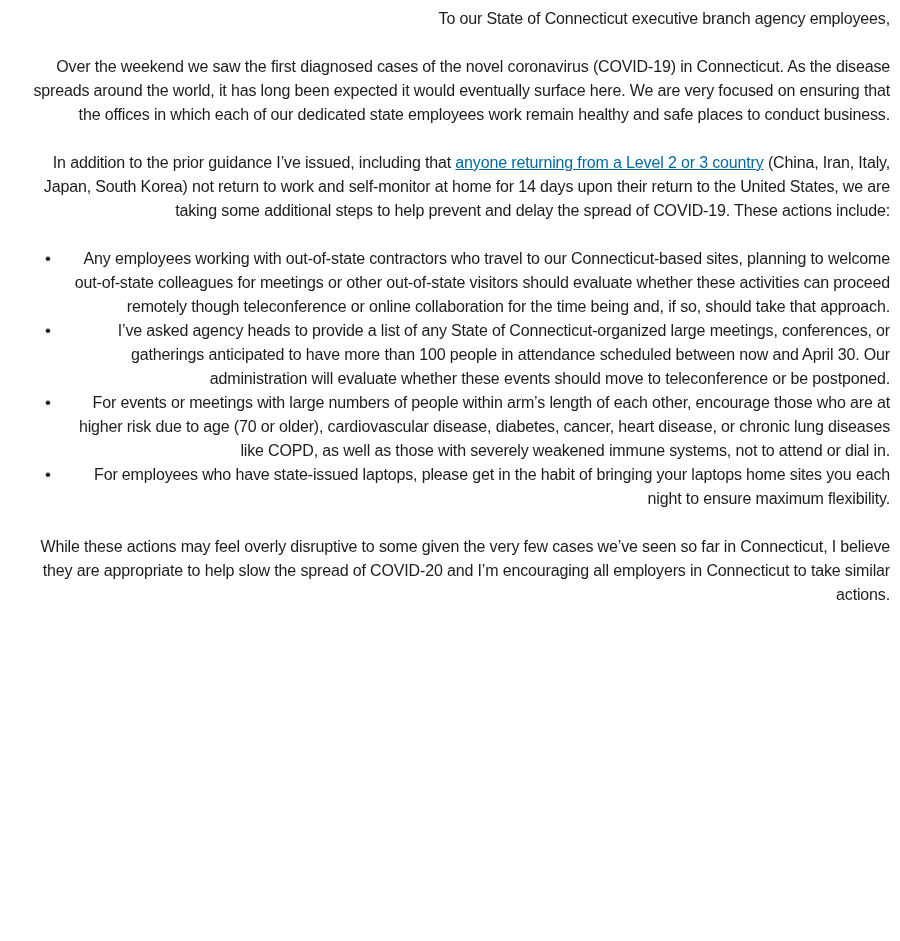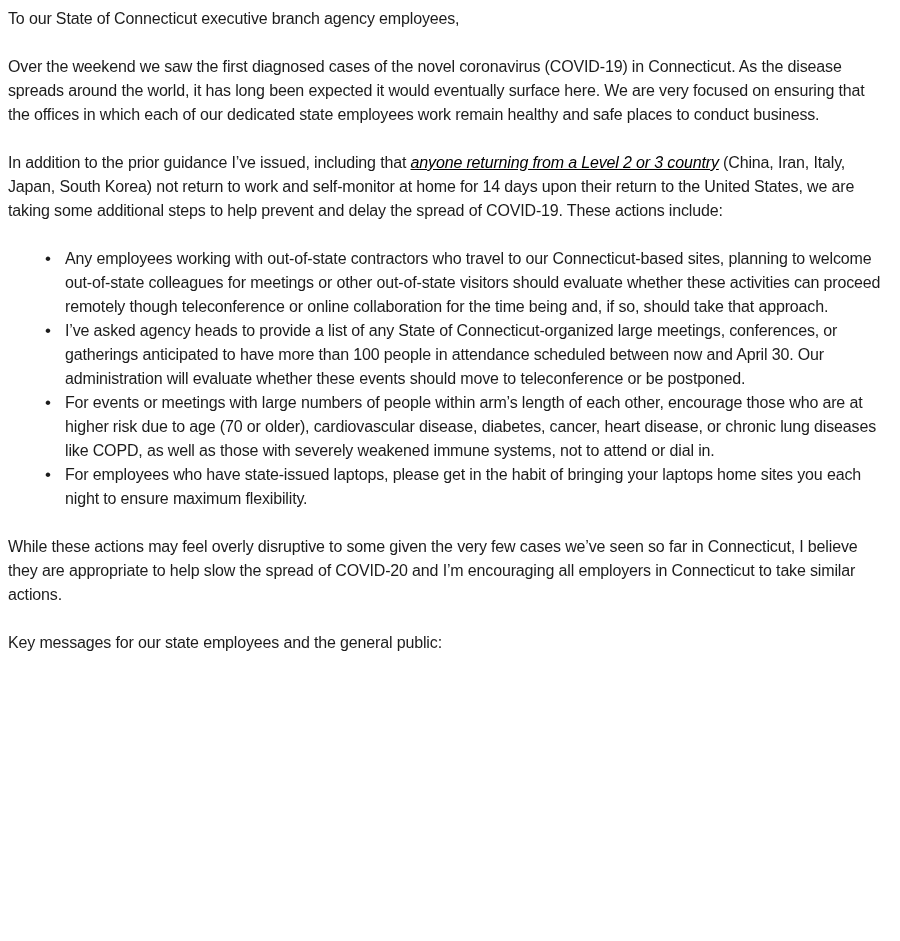--- a/index.html
+++ b/index.html
@@ -17,20 +17,21 @@
     box-sizing: border-box;
     width: 900px;
     height: 941px;
     padding: 7px 10px 0 8px;
     font-family: "Liberation Sans", "DejaVu Sans", sans-serif;
     font-size: 16px;
     line-height: 24px;
     letter-spacing: -0.15px;
     color: #1c1c1c;
     background: #ffffff;
+    text-align: right;
   }
   .doc p {
     margin: 0 0 24px 0;
   }
   .doc p:last-child {
     margin-bottom: 0;
   }
   ul.bullets {
     list-style: none;
     margin: 0 0 24px 0;
@@ -41,24 +42,23 @@
     margin: 0;
   }
   ul.bullets li::before {
     content: "\2022";
     position: absolute;
     left: -20px;
     top: 0;
     font-size: 17px;
   }
   a.doc-link {
-    color: #000000;
+    color: #0369a1;
     text-decoration: underline;
     cursor: pointer;
-    font-style: italic;
   }
 </style>
 </head>
 <body>
 
 <div class="doc">
   <p>To our State of Connecticut executive branch agency employees,</p>
 
   <p>Over the weekend we saw the first diagnosed cases of the novel coronavirus (COVID-19) in Connecticut. As the disease spreads around the world, it has long been expected it would eventually surface here. We are very focused on ensuring that the offices in which each of our dedicated state employees work remain healthy and safe places to conduct business.</p>
 
@@ -66,14 +66,13 @@
 
   <ul class="bullets">
     <li>Any employees working with out-of-state contractors who travel to our Connecticut-based sites, planning to welcome out-of-state colleagues for meetings or other out-of-state visitors should evaluate whether these activities can proceed remotely though teleconference or online collaboration for the time being and, if so, should take that approach.</li>
     <li>I’ve asked agency heads to provide a list of any State of Connecticut-organized large meetings, conferences, or gatherings anticipated to have more than 100 people in attendance scheduled between now and April 30. Our administration will evaluate whether these events should move to teleconference or be postponed.</li>
     <li>For events or meetings with large numbers of people within arm’s length of each other, encourage those who are at higher risk due to age (70 or older), cardiovascular disease, diabetes, cancer, heart disease, or chronic lung diseases like COPD, as well as those with severely weakened immune systems, not to attend or dial in.</li>
     <li>For employees who have state-issued laptops, please get in the habit of bringing your laptops home sites you each night to ensure maximum flexibility.</li>
   </ul>
 
   <p>While these actions may feel overly disruptive to some given the very few cases we’ve seen so far in Connecticut, I believe they are appropriate to help slow the spread of COVID-20 and I’m encouraging all employers in Connecticut to take similar actions.</p>
 
-  <p>Key messages for our state employees and the general public:</p>
 </div>
 
 </body></html>

